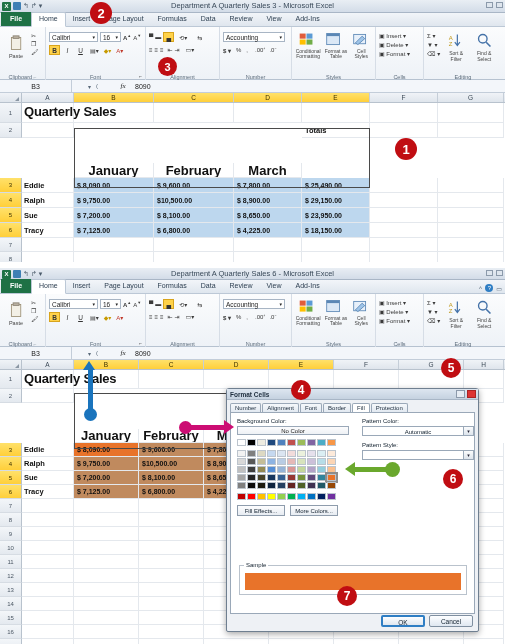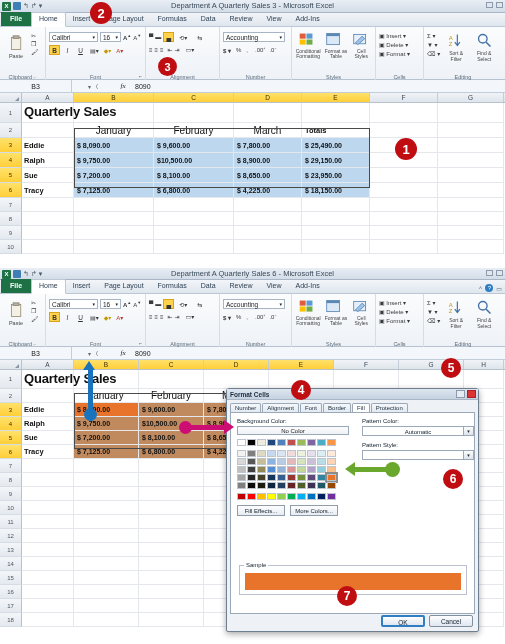--- a/index.html
+++ b/index.html
@@ -102,21 +102,21 @@
   .rowh { width: 22px; border-right: 1px solid #b8c2cd; border-bottom: 1px solid #d6dce3;
           background: linear-gradient(#f3f6f9,#e4e9ef); font-size: 6px; color: #4a5663;
           text-align: center; }
   .rowh.sel { background: linear-gradient(#ffe16a,#ffcf3a); color:#3b3000; }
   .cells { display: flex; }
   .cell { border-right: 1px solid #e4e8ed; border-bottom: 1px solid #e4e8ed;
           font-size: 7px; color: #111; overflow: hidden; white-space: nowrap;
           display: flex; align-items: center; }
   .cell.acct { justify-content: space-between; padding: 0 3px; font-weight: bold; }
   .cell.lbl { padding-left: 2px; font-weight: bold; font-size: 7.5px; }
-  .cell.mon { justify-content: center; font-weight: normal; font-size: 10px; }
+  .cell.mon { justify-content: center; font-weight: bold; font-size: 13px; margin-top: 40px; }
   .title-cell { position: absolute; left: 24px; font-weight: bold; font-size: 13px; color: #111;
                 letter-spacing: -0.2px; }
 
   .selblock { position: absolute; border: 1.5px solid #4a4a4a; pointer-events: none; }
 
   
   .callout {
     position: absolute; border-radius: 50%; color: #fff; font-weight: bold;
     text-align: center; display: flex; align-items: center; justify-content: center;
   }

